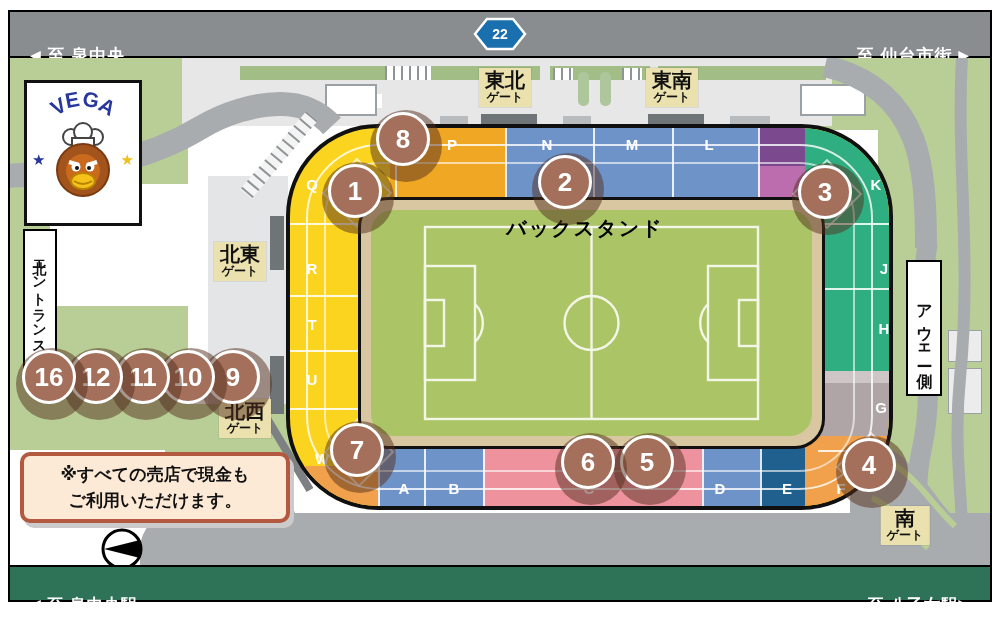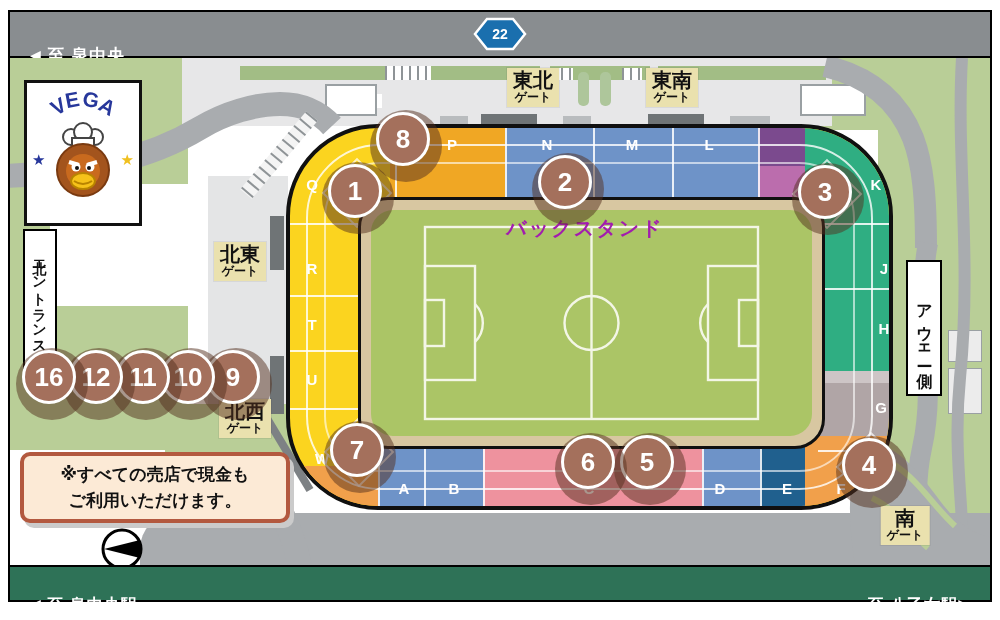--- a/index.html
+++ b/index.html
@@ -35,21 +35,21 @@
   .fieldblock{position:absolute;left:68px;top:69px;width:467px;height:252px;
               background:var(--ring_tan);border:3px solid #101010;border-radius:30px;
               box-sizing:border-box;}
   .pitch{position:absolute;left:10px;top:10px;right:10px;bottom:10px;
          background:var(--field);border-radius:22px;overflow:hidden;}
   .pitch svg{position:absolute;left:0;top:0;width:100%;height:100%;}
   .secletter{position:absolute;width:20px;text-align:center;color:#fff;
              font-weight:bold;font-size:15px;}
   
   .standname{position:absolute;transform:translate(-50%,-50%);font-weight:bold;
-             font-size:20px;color:#a21caf;letter-spacing:2px;white-space:nowrap;z-index:10;}
+             font-size:20px;color:#000000;letter-spacing:2px;white-space:nowrap;z-index:10;}
   .gate{position:absolute;transform:translateX(-50%);background:var(--gate_bg);
         text-align:center;padding:2px 6px 3px;line-height:1.05;z-index:12;
         box-shadow:0 0 0 1px rgba(0,0,0,.06);}
   .gate .g1{font-size:20px;font-weight:bold;color:#111;}
   .gate .g2{font-size:12px;font-weight:bold;color:#111;}
   .vbox{position:absolute;background:#fff;border:2px solid #000;z-index:12;
         writing-mode:vertical-rl;text-orientation:upright;font-weight:bold;
         color:#111;display:flex;align-items:center;justify-content:center;}
   .notice{position:absolute;left:10px;top:394px;width:238px;z-index:12;
           background:var(--notice_bg);border:4px solid var(--notice_border);
@@ -78,20 +78,21 @@
 <body>
 
 <div class="frame">
 
   <div class="topbar">
     <div class="bartext" style="left:20px;"><span class="arrow">◀</span> <span>至 泉中央</span></div>
     <svg class="routesign" width="56" height="38">
       <polygon points="3,19 15,4 41,4 53,19 41,34 15,34" fill="#1a6fae" stroke="#fff" stroke-width="2.5"></polygon>
       <text x="28" y="24" text-anchor="middle" fill="#fff" font-size="14" font-weight="bold">22</text>
     </svg>
+    <div class="bartext" style="right:20px;"><span>至 仙台市街</span> <span class="arrow">▶</span></div>
   </div>
 
   <div class="map" id="map">
     <div class="deco" style="left: 0px; top: 0px; width: 178px; height: 348px; z-index: 1; background: var(--grass);"></div>
       <div class="deco" style="left: 735px; top: 0px; width: 249px; height: 72px; z-index: 1; background: var(--grass);"></div>
       <div class="deco" style="left: 868px; top: 0px; width: 116px; height: 507px; z-index: 1; background: var(--grass);"></div>
       <div class="deco" style="left: 172px; top: 0px; width: 650px; height: 68px; z-index: 1; background: var(--plaza);"></div>
       <div class="deco" style="left: 40px; top: 126px; width: 242px; height: 122px; z-index: 1; background: rgb(255, 255, 255);"></div>
       <div class="deco" style="left: 198px; top: 118px; width: 80px; height: 242px; z-index: 1; background: rgb(228, 229, 230);"></div>
       <div class="deco" style="left: 0px; top: 346px; width: 300px; height: 58px; z-index: 1; background: var(--grass);"></div>
@@ -247,21 +248,21 @@
       <div>※すべての売店で現金も</div>
       <div>ご利用いただけます。</div>
     </div>
 
     <svg class="compass" width="44" height="44">
       <circle cx="22" cy="22" r="19" fill="#fff" stroke="#000" stroke-width="3"></circle>
       <polygon points="4,22 40,13 40,31" fill="#000"></polygon>
     </svg>
 
     <div id="gates">
-        <div class="gate" style="left: 495px; top: 10px; margin-left: 28px;">
+        <div class="gate" style="left: 495px; top: 10px;">
           <div class="g1">東北</div>
           <div class="g2">ゲート</div>
         </div>
         <div class="gate" style="left: 662px; top: 10px;">
           <div class="g1">東南</div>
           <div class="g2">ゲート</div>
         </div>
         <div class="gate" style="left: 230px; top: 184px;">
           <div class="g1">北東</div>
           <div class="g2">ゲート</div>

